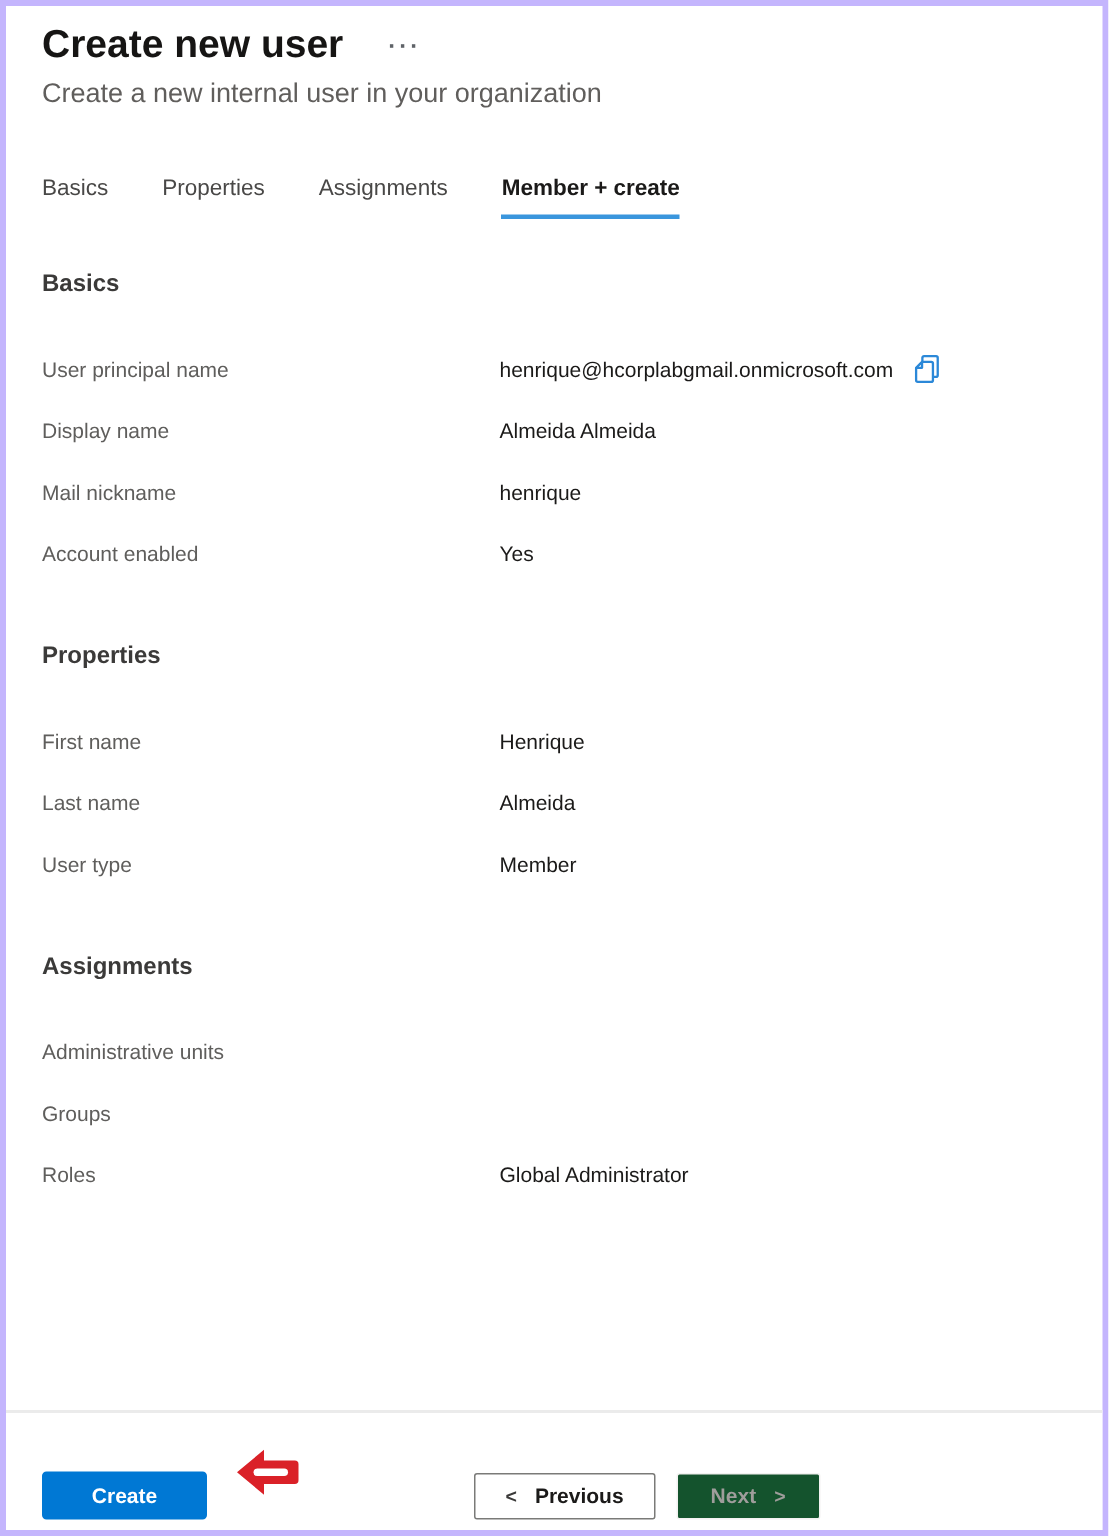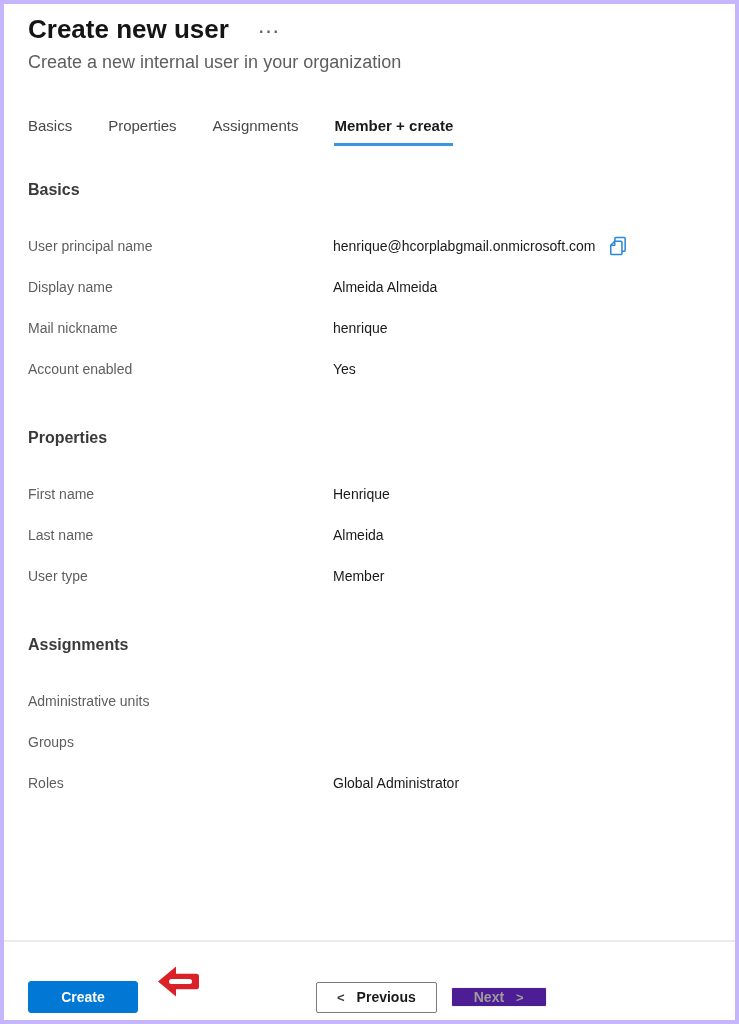--- a/index.html
+++ b/index.html
@@ -152,23 +152,23 @@
     border-radius: 2px;
     font-size: 14px;
     font-weight: 700;
     color: #1b1a19;
     display: inline-flex;
     align-items: center;
   }
   .btn-previous .chev { margin-right: 12px; font-size: 13px; color: #3b3a39; }
   .btn-next {
     margin-left: 14px;
-    height: 20px;
+    height: 31px;
     padding: 0 22px;
-    background: #4c1d95;
+    background: #14532d;
     border: 1px solid #f3f2f1;
     border-radius: 2px;
     font-size: 14px;
     font-weight: 700;
     color: #9f9d9b;
     display: inline-flex;
     align-items: center;
     cursor: default;
   }
   .btn-next .chev { margin-left: 12px; font-size: 13px; color: #9f9d9b; }

